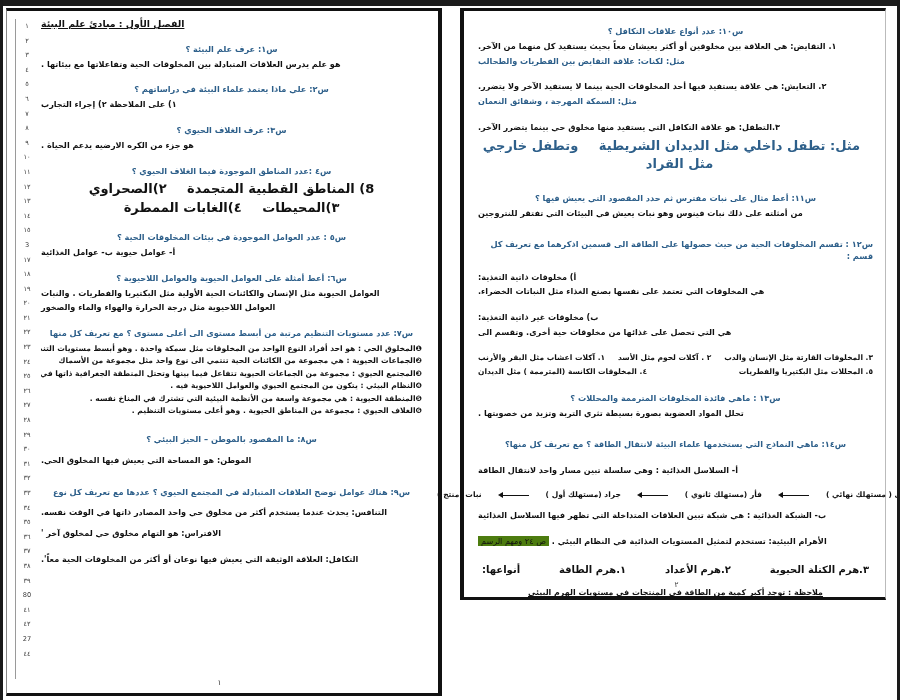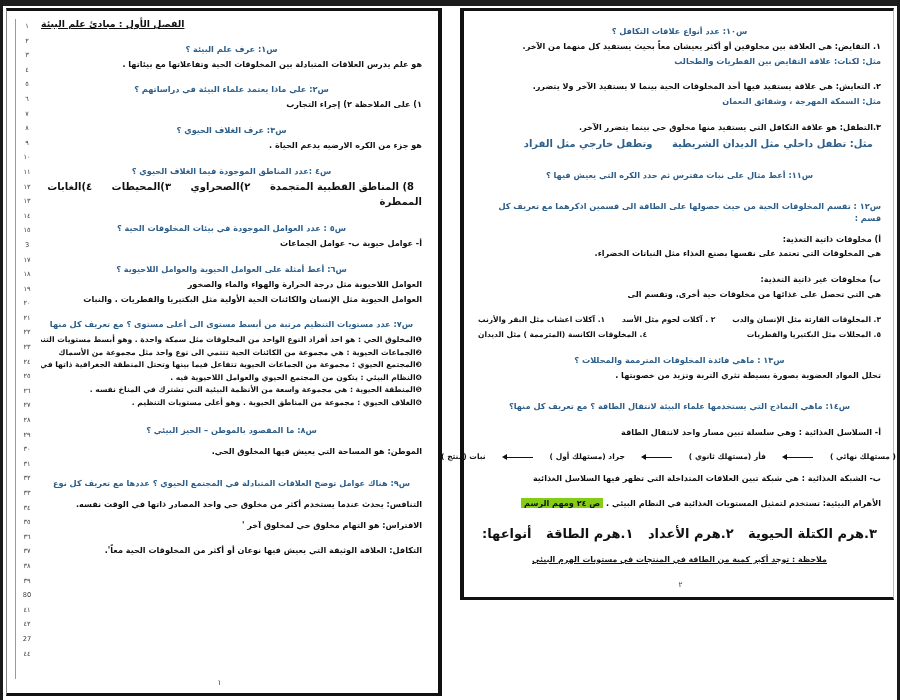--- a/index.html
+++ b/index.html
@@ -46,21 +46,21 @@
   }
 
   .page {
     position: relative;
     background: #ffffff;
     box-sizing: border-box;
   }
   .page-right {
     width: 450px;
     height: 604px;
-    padding: 8px 6px 4px 10px;
+    padding: 8px 14px 4px 10px;
   }
   .page-left {
     width: 450px;
     height: 700px;
     padding: 8px 8px 4px 6px;
   }
 
   
   .sheet {
     position: relative;
@@ -152,59 +152,60 @@
     text-align: center;
   }
 
   .a {
     color: #111;
     font-weight: bold;
     font-size: 8.1px;
     margin: 0 0 3px 0;
     direction: rtl;
   }
-  .a-center { text-align: right; }
+  .a-center { text-align: left; }
 
   .blue {
     color: #2d5f8a;
     font-weight: bold;
   }
   .gap-sm { height: 6px; }
   .gap-md { height: 11px; }
   .gap-lg { height: 16px; }
 
   .bullet-line {
     text-align: right;
     font-size: 7.6px;
     font-weight: bold;
     margin: 0 0 1.5px 0;
     white-space: nowrap;
     overflow: hidden;
   }
 
   .opts-row {
-    font-weight: bold;
-    font-size: 10px;
+    text-align: center;
+    font-weight: bold;
+    font-size: 13px;
     margin: 0 0 3px 0;
   }
   .opts-row span { margin: 0 8px; }
 
   .pagenum {
     position: absolute;
     bottom: 4px;
     left: 0; right: 0;
     text-align: center;
     font-size: 7.4px;
     color: #333;
   }
 
   .highlight {
-    background: #84cc16;
+    background: #4d7c0f;
     color: #111;
-    font-weight: bold;
+    font-weight: normal;
     padding: 0 3px;
   }
 
   .underline-note {
     text-decoration: underline;
     font-weight: bold;
     font-size: 7.9px;
     text-align: center;
   }
 
@@ -238,21 +239,21 @@
     border-bottom: 3px solid transparent;
     border-right: 5px solid #111;
     margin-left: -1px;
   }
 
   .types-row {
     display: flex;
     flex-direction: row-reverse;
     justify-content: space-between;
     font-weight: bold;
-    font-size: 13px;
+    font-size: 10px;
     margin: 6px 4px 4px 4px;
   }
   .inline-list {
     display: flex;
     flex-direction: row-reverse;
     justify-content: space-between;
     font-weight: bold;
     font-size: 7.5px;
     margin: 0 0 4px 0;
   }
@@ -335,26 +336,26 @@
           <div class="q q-center">س٤ :عدد المناطق الموجودة فيما الغلاف الحيوي ؟</div>
           <div class="opts-row">
             <span>8) المناطق القطبية المتجمدة</span>
             <span>٢)الصحراوي</span>
             <span>٣)المحيطات</span>
             <span>٤)الغابات الممطرة</span>
           </div>
           <div class="gap-md"></div>
 
           <div class="q q-center">س٥ : عدد العوامل الموجودة في بيئات المخلوقات الحية ؟</div>
-          <div class="a a-center">أ‌- عوامل حيوية      ب‌- عوامل الجماعات</div>
+          <div class="a a-center">أ‌- عوامل حيوية      ب‌- عوامل الغذائية</div>
           <div class="gap-md"></div>
 
           <div class="q q-center">س٦: أعط أمثلة على العوامل الحيوية والعوامل اللاحيوية ؟</div>
+          <div class="a a-center">العوامل الحيوية مثل الإنسان والكائنات الحية الأولية مثل البكتيريا والفطريات . والنبات</div>
           <div class="a a-center">العوامل اللاحيوية مثل درجة الحرارة والهواء والماء والصخور</div>
-          <div class="a a-center">العوامل الحيوية مثل الإنسان والكائنات الحية الأولية مثل البكتيريا والفطريات . والنبات</div>
           <div class="gap-md"></div>
 
           <div class="q q-center">س٧: عدد مستويات التنظيم مرتبة من أبسط مستوى الى أعلى مستوى ؟ مع تعريف كل منها</div>
           <div class="bullet-line">❶المخلوق الحي : هو احد أفراد النوع الواحد من المخلوقات مثل سمكة واحدة . وهو أبسط مستويات التنظيم</div>
           <div class="bullet-line">❷الجماعات الحيوية : هي مجموعة من الكائنات الحية تنتمي الى نوع واحد مثل مجموعة من الأسماك</div>
           <div class="bullet-line">❸المجتمع الحيوي : مجموعة من الجماعات الحيوية تتفاعل فيما بينها وتحتل المنطقة الجغرافية ذاتها في الوقت نفسه</div>
           <div class="bullet-line">❹النظام البيئي : يتكون من المجتمع الحيوي والعوامل اللاحيوية فيه .</div>
           <div class="bullet-line">❺المنطقة الحيوية : هي مجموعة واسعة من الأنظمة البيئية التي تشترك في المناخ نفسه .</div>
           <div class="bullet-line">❻الغلاف الحيوي : مجموعة من المناطق الحيوية . وهو أعلى مستويات التنظيم .</div>
           <div class="gap-lg"></div>
@@ -395,21 +396,22 @@
           <div class="a a-center blue">مثل: السمكة المهرجة ، وشقائق النعمان</div>
           <div class="gap-md"></div>
 
           <div class="a a-center">٣.التطفل:  هو علاقة التكافل التي يستفيد منها مخلوق حي بينما يتضرر الآخر.</div>
           <div class="opts-row blue">
             <span>مثل: تطفل داخلي مثل الديدان الشريطية</span>
             <span>وتطفل خارجي مثل القراد</span>
           </div>
           <div class="gap-lg"></div>
 
-          <div class="q q-center">س١١: أعط مثال على نبات مفترس ثم حدد الكره التي يعيش فيها ؟</div>
+          <div class="q q-center">س١١: أعط مثال على نبات مفترس ثم حدد المقصود التي يعيش فيها ؟</div>
+          <div class="a a-center">من أمثلته على ذلك نبات فينوس  وهو نبات يعيش في البيئات التي تفتقر للنتروجين</div>
           <div class="gap-lg"></div>
 
           <div class="q q-right">س١٢ : تقسم المخلوقات الحية من حيث حصولها على الطاقة الى قسمين اذكرهما مع تعريف كل قسم :</div>
           <div class="gap-sm"></div>
           <div class="a a-center">أ) مخلوقات ذاتية التغذية:</div>
           <div class="a a-center">هي المخلوقات التي تعتمد على نفسها بصنع الغذاء مثل النباتات الخضراء.</div>
           <div class="gap-md"></div>
           <div class="a a-center">ب) مخلوقات غير ذاتية التغذية:</div>
           <div class="a a-center">هي التي تحصل على غذائها من مخلوقات حية أخرى. وتقسم الى</div>
           <div class="gap-md"></div>

